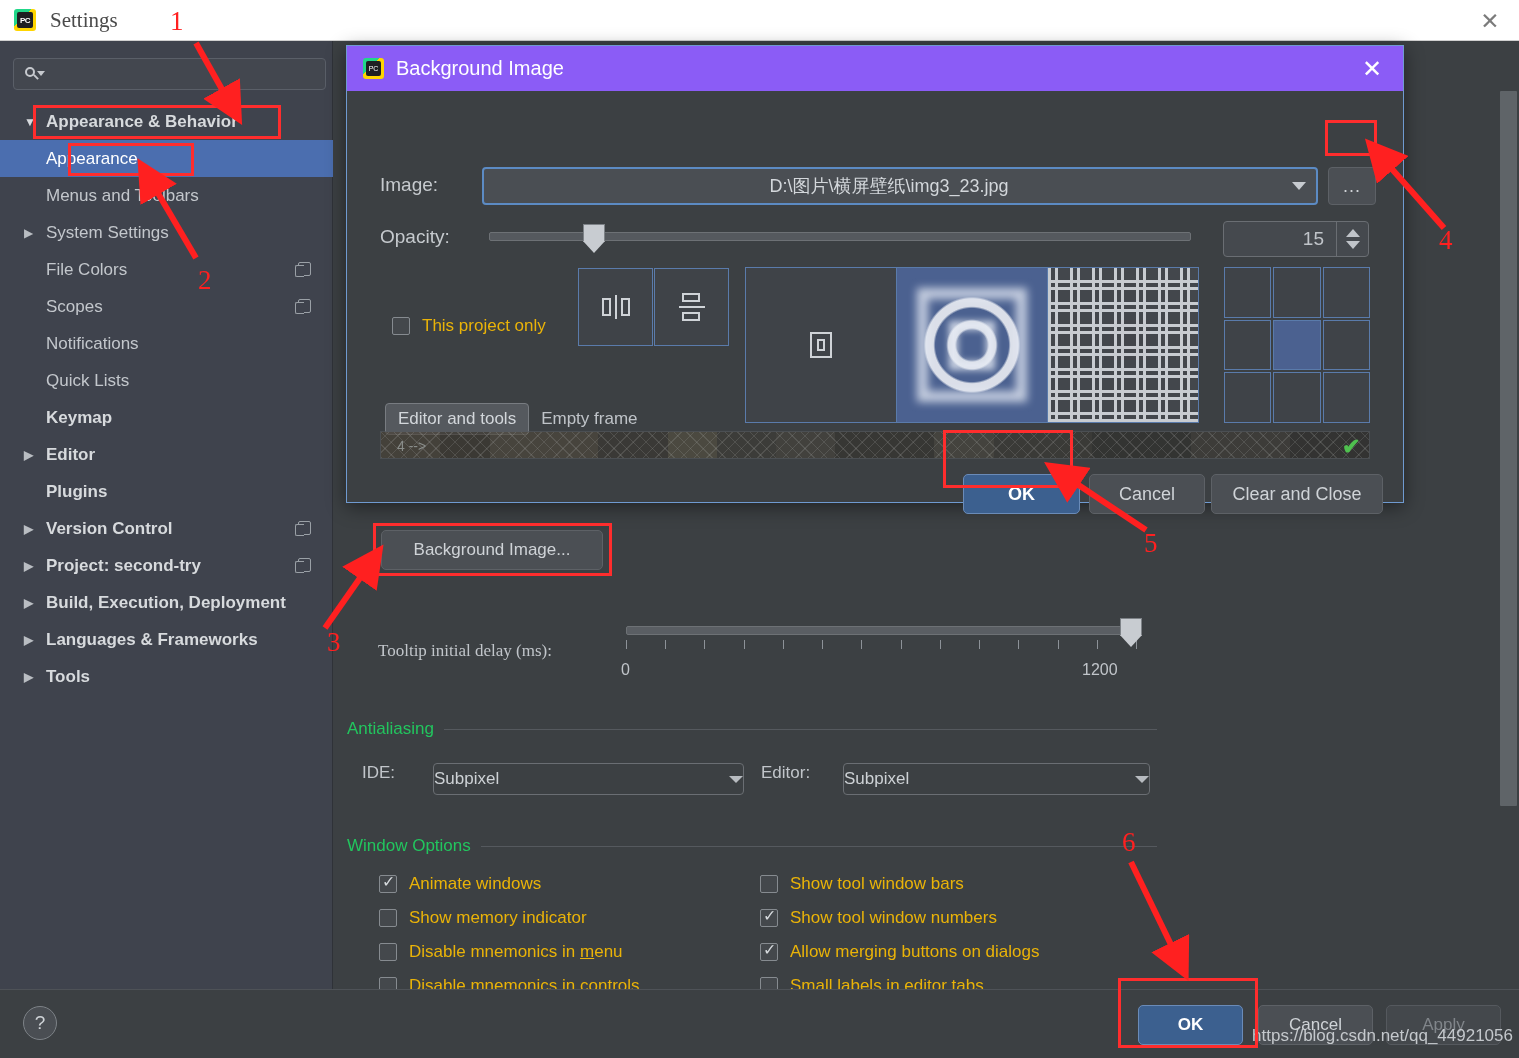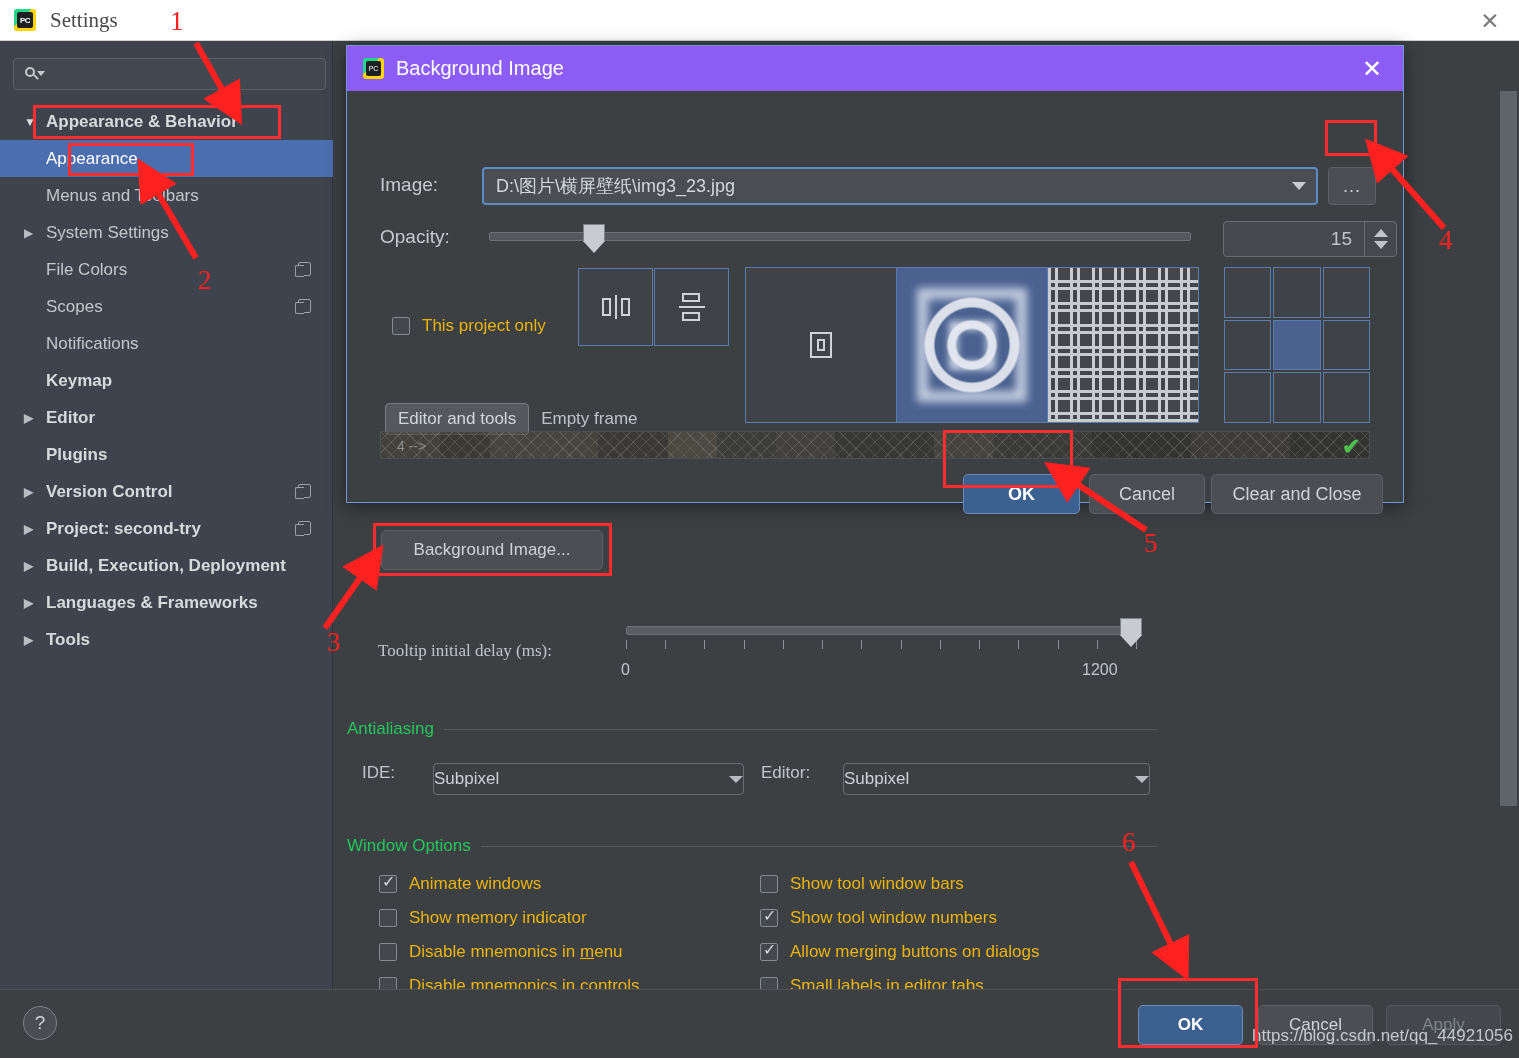--- a/index.html
+++ b/index.html
@@ -222,21 +222,21 @@
     display:flex; align-items:center; justify-content:center;
     font-size:24px; color:#ffffff; cursor:pointer; line-height:1;
   }
 
   #img-label{ position:absolute; left:33px; top:128px; font-size:19px; color:#c6cace; }
   #img-combo{
     position:absolute; left:135px; top:121px; width:836px; height:38px;
     background:#4a4e53; border:2px solid #5c8bc4; border-radius:4px;
     display:flex; align-items:center;
   }
-  #img-combo .val{ flex:1; padding-left:12px; font-size:18px; color:#d3d7db; }
+  #img-combo .val{ flex:1; padding-left:12px; font-size:18px; color:#d3d7db;text-align:center; }
   #img-combo .caret{
     width:34px; display:flex; align-items:center; justify-content:center;
   }
   #img-combo .caret i{
     width:0;height:0;border-left:7px solid transparent;border-right:7px solid transparent;
     border-top:8px solid #c7cbd0; display:block;
   }
   #browse-btn{
     position:absolute; left:981px; top:121px; width:48px; height:38px;
     background:#4b4f54; border:1px solid #5d6166; border-radius:4px;
@@ -254,21 +254,21 @@
   #op-thumb .body{
     position:absolute; left:0; top:0; width:22px; height:18px;
     background:#c8ccd1; border:1px solid #7d8287;
   }
   #op-thumb .tip{
     position:absolute; left:0; top:17px; width:0; height:0;
     border-left:11px solid transparent; border-right:11px solid transparent;
     border-top:12px solid #c8ccd1;
   }
   #op-spin{
-    position:absolute; left:876px; top:175px; width:174px; height:36px;
+    position:absolute; left:876px; top:175px; width:146px; height:36px;
     background:#45494e; border:1px solid #6a6e73; border-radius:4px; display:flex;
   }
   #op-spin .num{
     flex:1; display:flex; align-items:center; justify-content:flex-end;
     padding-right:12px; font-size:19px; color:#c0c4c9;
   }
   #op-spin .arrows{
     width:32px; border-left:1px solid #6a6e73; display:flex; flex-direction:column;
     align-items:center; justify-content:center; gap:4px; cursor:pointer;
   }
@@ -439,20 +439,24 @@
         <span class="copyicon"></span>
       </div>
       <div class="node indent1">
         <span class="arrow"></span>
         <span>Scopes</span>
         <span class="copyicon"></span>
       </div>
       <div class="node indent1">
         <span class="arrow"></span>
         <span>Notifications</span>
+      </div>
+      <div class="node indent1">
+        <span class="arrow"></span>
+        <span>Quick Lists</span>
       </div>
       <div class="node bold">
         <span class="arrow"></span>
         <span>Keymap</span>
       </div>
       <div class="node bold">
         <span class="arrow">▶</span>
         <span>Editor</span>
       </div>
       <div class="node bold">

